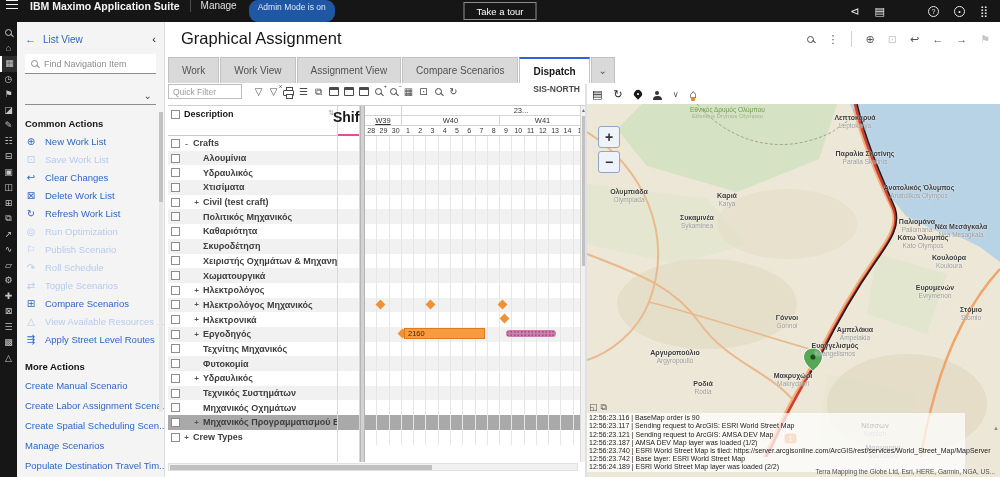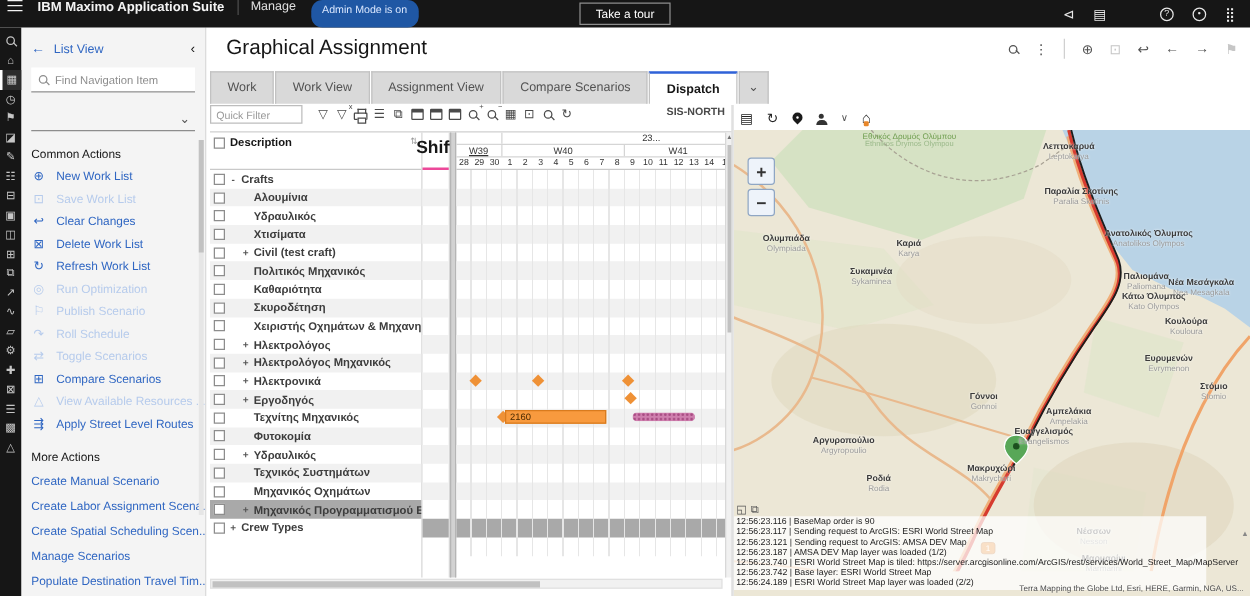--- a/index.html
+++ b/index.html
@@ -40,21 +40,21 @@
   
   .sidepanel{position:absolute;left:17px;top:22px;width:148px;height:455px;background:#f4f4f4;
     border-right:1px solid #dcdcdc;overflow:hidden;z-index:30}
   .sp-head{display:flex;align-items:center;padding:11px 8px 4px;font-size:10px;color:#2f66c2}
   .sp-head .back{margin-right:7px;font-size:11px}
   .sp-head .collapse{margin-left:auto;color:#161616;font-size:11px}
   .sp-search{margin:5px 8px 0;background:#fff;border-bottom:1px solid #8d8d8d;height:20px;
     display:flex;align-items:center;gap:6px;padding:0 6px;color:#8d8d8d;font-size:9px}
   .sp-select{margin:12px 8px 0;border-bottom:1px solid #8d8d8d;height:19px;display:flex;
     justify-content:flex-end;align-items:center;color:#525252;font-size:10px;padding-right:4px}
-  .sp-title{font-weight:normal;font-size:9.5px;color:#161616;margin:13px 8px 3px}
+  .sp-title{font-weight:bold;font-size:9.5px;color:#161616;margin:13px 8px 3px}
   .action{display:flex;align-items:center;gap:8px;padding:3.5px 8px;color:#2f66c2;font-size:9.5px;white-space:nowrap}
   .action .ic{width:12px;text-align:center;font-size:10px;flex:none}
   .action.disabled{color:#b6cbec}
   .maction{padding:4.5px 8px;color:#2f66c2;font-size:9.5px;white-space:nowrap}
   .sp-scroll{position:absolute;right:1px;top:90px;width:4px;height:300px;background:#e6e6e6}
   .sp-scroll .thumb{width:4px;height:90px;background:#c2c2c2}
 
   
   .titlebar{position:absolute;left:165px;top:22px;right:0;height:34px;background:#fff;z-index:20}
   .page-title{position:absolute;left:16px;top:7px;font-size:16.5px;color:#161616}
@@ -386,20 +386,24 @@
             <span class="lbl">Καθαριότητα</span>
           </div>
           <div class="trow lv1 noexp zeb">
             <span class="cb"></span>
             <span class="lbl">Σκυροδέτηση</span>
           </div>
           <div class="trow lv1 noexp">
             <span class="cb"></span>
             <span class="lbl">Χειριστής Οχημάτων &amp; Μηχανημάτων</span>
           </div>
+          <div class="trow lv1 noexp zeb">
+            <span class="cb"></span>
+            <span class="lbl">Χωματουργικά</span>
+          </div>
           <div class="trow lv1">
             <span class="cb"></span>
             <span class="exp">+</span>
             <span class="lbl">Ηλεκτρολόγος</span>
           </div>
           <div class="trow lv1 zeb">
             <span class="cb"></span>
             <span class="exp">+</span>
             <span class="lbl">Ηλεκτρολόγος Μηχανικός</span>
           </div>

